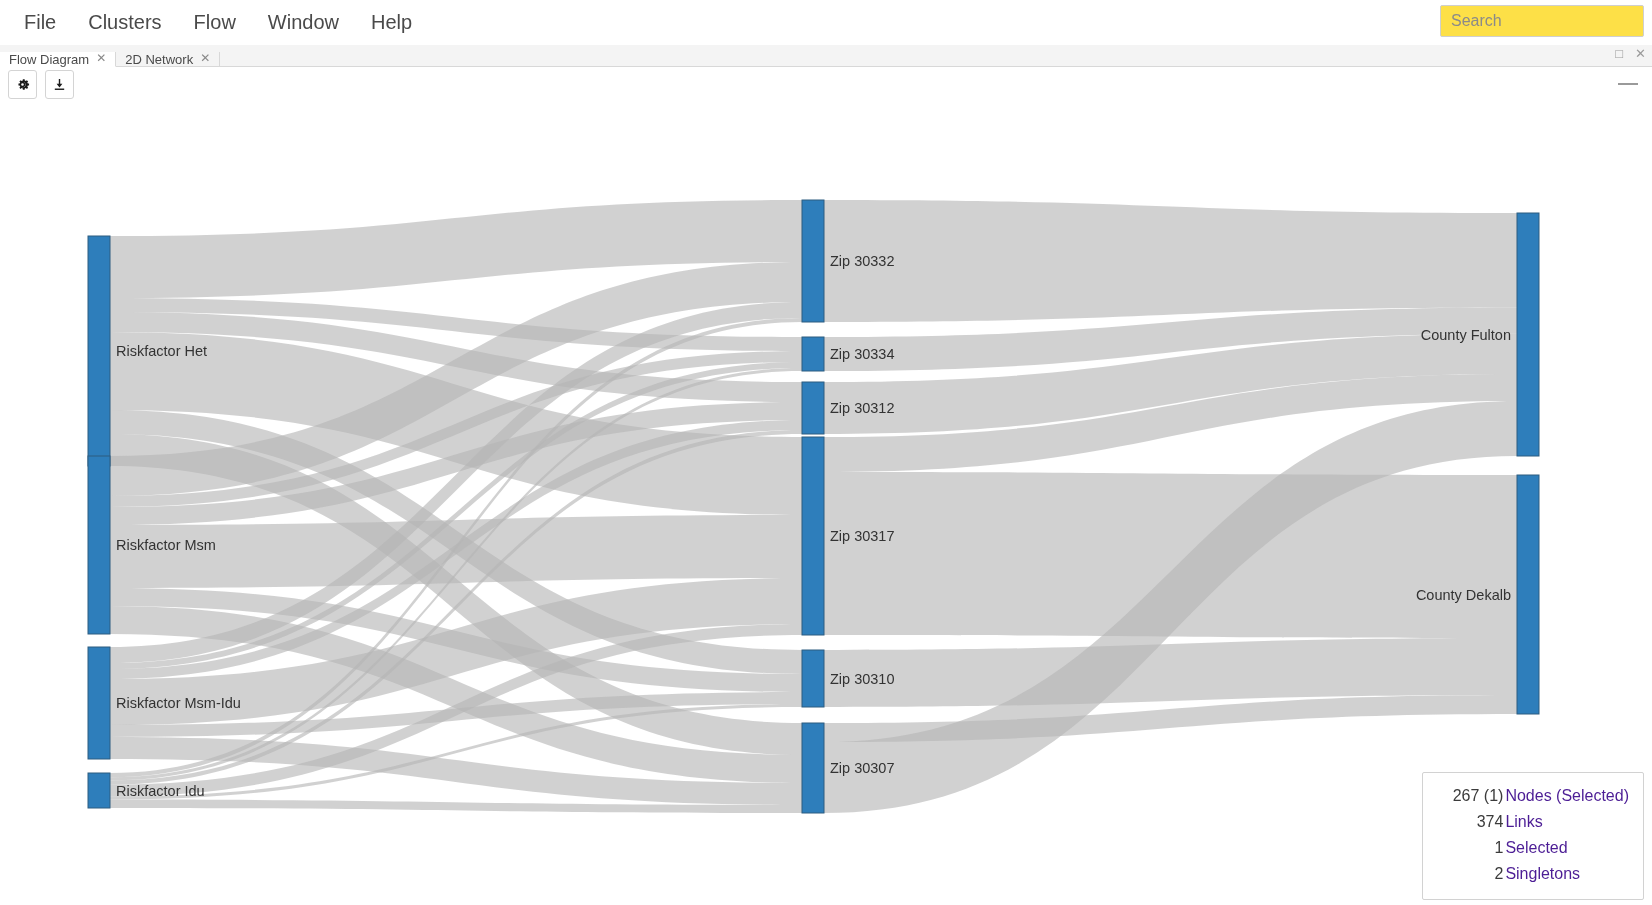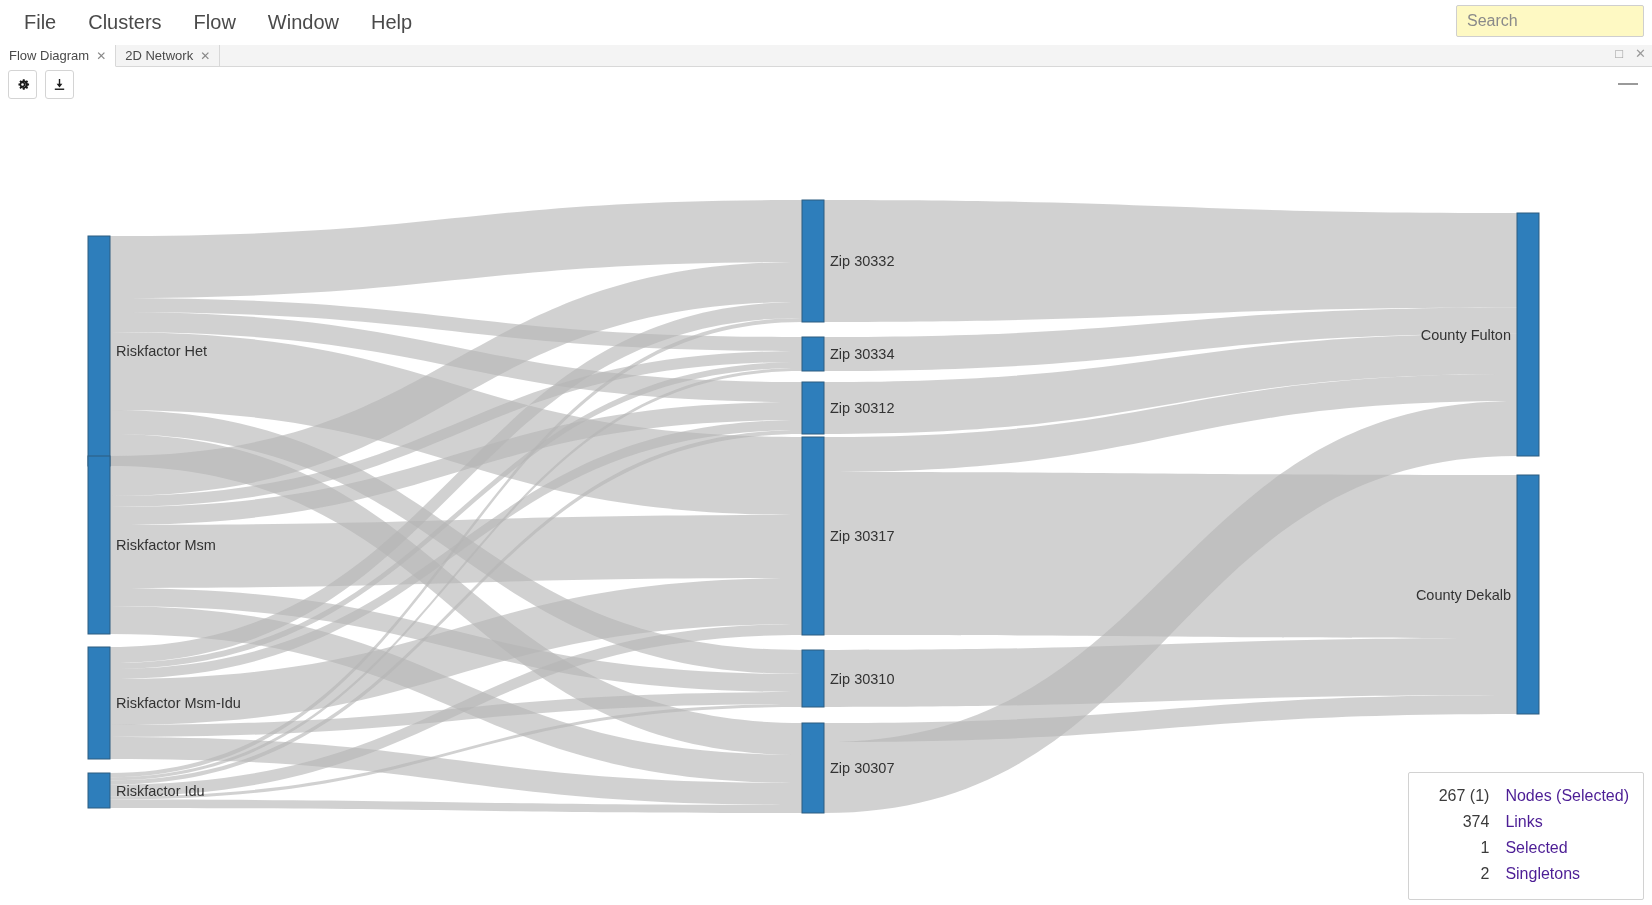--- a/index.html
+++ b/index.html
@@ -33,55 +33,55 @@
     cursor: default;
     white-space: nowrap;
   }
 
   #search-wrap {
     position: absolute;
     right: 8px;
     top: 5px;
   }
   #search-input {
-    width: 188px;
+    width: 204px;
     height: 32px;
     box-sizing: border-box;
     border: 1px solid #cfcfcf;
     border-radius: 2px;
     padding: 0 10px;
     font-size: 16px;
     font-family: "Liberation Sans", sans-serif;
     color: #555;
-    background: #fef9c3;
+    background: #fde047;
     outline: none;
   }
   #search-input::placeholder { color: #8a8a8a; }
 
   
   #tabbar {
     position: relative;
     height: 22px;
     background: #f4f4f4;
     border-bottom: 1px solid #d8d8d8;
     display: flex;
     align-items: stretch;
     box-sizing: border-box;
   }
   .tab {
     display: flex;
-    align-items: center;
     gap: 7px;
     padding: 0 9px;
     font-size: 13px;
     color: #4a4a4a;
     border-right: 1px solid #d8d8d8;
     cursor: default;
     background: #f4f4f4;
     white-space: nowrap;
+    margin-top: 7px;
   }
   .tab.active {
     background: #ffffff;
     border-bottom: 1px solid #ffffff;
     margin-bottom: -1px;
   }
   .tab .tab-close {
     font-size: 12px;
     color: #888;
     line-height: 1;
@@ -171,21 +171,21 @@
     background: #ffffff;
     border: 1px solid #d2d2d2;
     border-radius: 2px;
     padding: 10px 14px 12px 14px;
     box-sizing: border-box;
     z-index: 6;
   }
   .stat-row {
     display: flex;
     align-items: center;
-    gap: 16px;
+    gap: 2px;
     padding: 4px 0;
     font-size: 16px;
     color: #3b3b3b;
     white-space: nowrap;
   }
   .stat-value {
     flex: 0 0 66px;
     text-align: right;
     color: #3b3b3b;
   }

